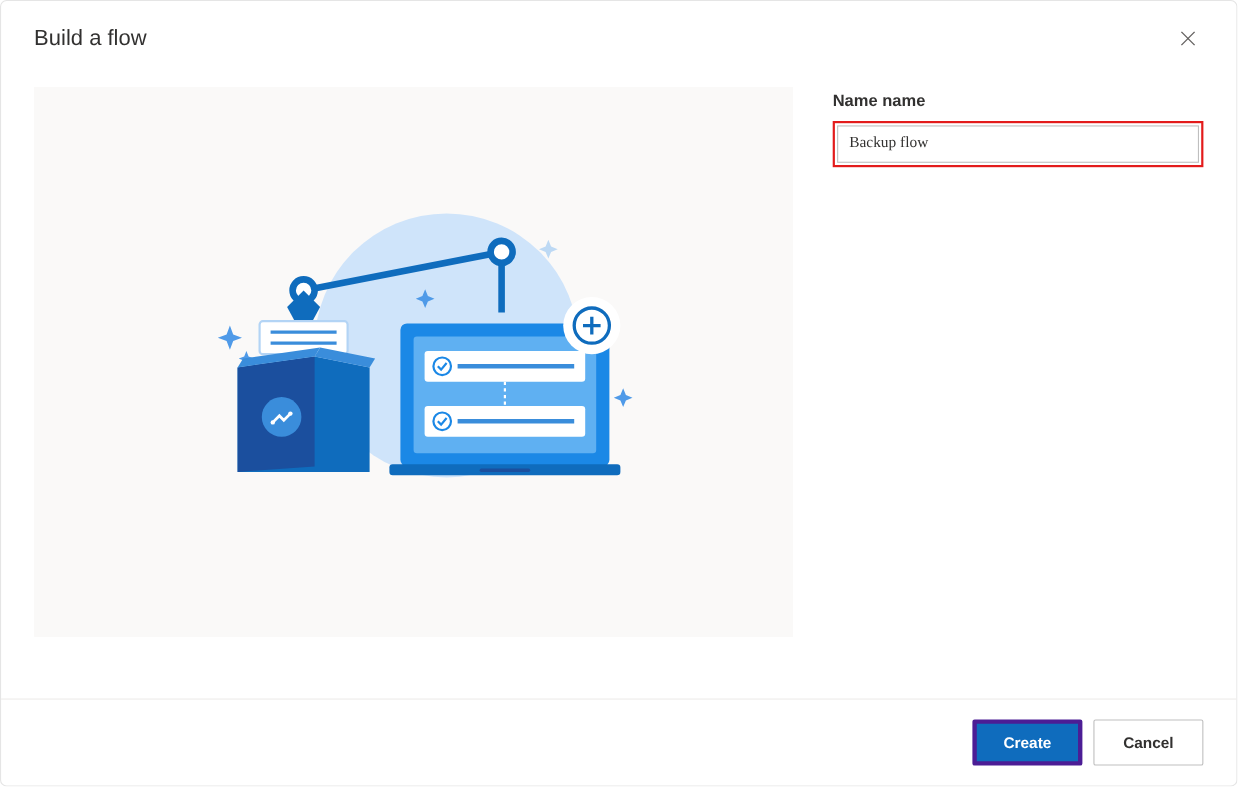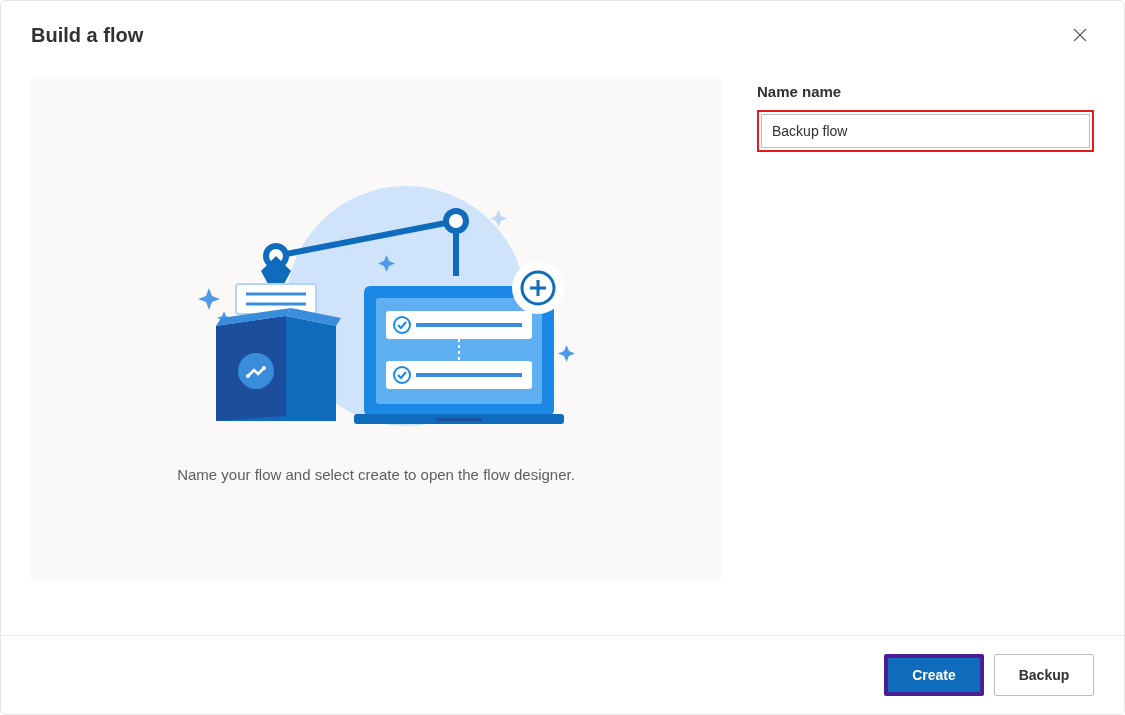--- a/index.html
+++ b/index.html
@@ -24,21 +24,21 @@
       position: relative;
     }
     .dialog-header {
       display: flex;
       justify-content: space-between;
       align-items: center;
       padding: 20px 30px 10px 30px;
     }
     .dialog-title {
       font-size: 20px;
-      font-weight: 700;
+      font-weight: 400;
       color: #323130;
     }
     .close-btn {
       background: none;
       border: none;
       cursor: pointer;
       padding: 6px;
       display: flex;
       align-items: center;
       justify-content: center;
@@ -87,21 +87,21 @@
     }
     .input-wrap {
       border: 2px solid #e31b1b;
       padding: 2px;
     }
     .text-input {
       width: 100%;
       padding: 8px 10px;
       border: 1px solid #bfbfbf;
       font-size: 14px;
-      font-family: Liberation Sans, sans-serif;
+      font-family: Liberation Serif, serif;
       outline: none;
       color: #323130;
     }
     .dialog-footer {
       border-top: 1px solid #edebe9;
       padding: 18px 30px;
       display: flex;
       justify-content: flex-end;
       gap: 10px;
     }
@@ -187,29 +187,28 @@
           <path d="M 232 199 l 3 3 l 5 -6" stroke="#1b88e6" stroke-width="2" fill="none"></path>
           <line x1="250" y1="199" x2="356" y2="199" stroke="#3a8ddb" stroke-width="4"></line>
           <line x1="293" y1="163" x2="293" y2="185" stroke="#ffffff" stroke-width="2" stroke-dasharray="3 3"></line>
 
           <circle cx="372" cy="112" r="26" fill="#ffffff"></circle>
           <circle cx="372" cy="112" r="16" fill="none" stroke="#0f6cbd" stroke-width="3"></circle>
           <line x1="372" y1="104" x2="372" y2="120" stroke="#0f6cbd" stroke-width="3"></line>
           <line x1="364" y1="112" x2="380" y2="112" stroke="#0f6cbd" stroke-width="3"></line>
         </svg>
       </div>
-      <p class="help-text">Name your flow and select create to open the flow designer.</p>
     </div>
 
     <div class="right-panel">
       <label class="field-label">Name name</label>
       <div class="input-wrap">
         <input type="text" class="text-input" value="Backup flow" style="">
       </div>
     </div>
   </div>
 
   <div class="dialog-footer">
     <button class="btn btn-primary">Create</button>
-    <button class="btn btn-secondary">Backup</button>
+    <button class="btn btn-secondary">Cancel</button>
   </div>
 
 </div>
 
 </body></html>

